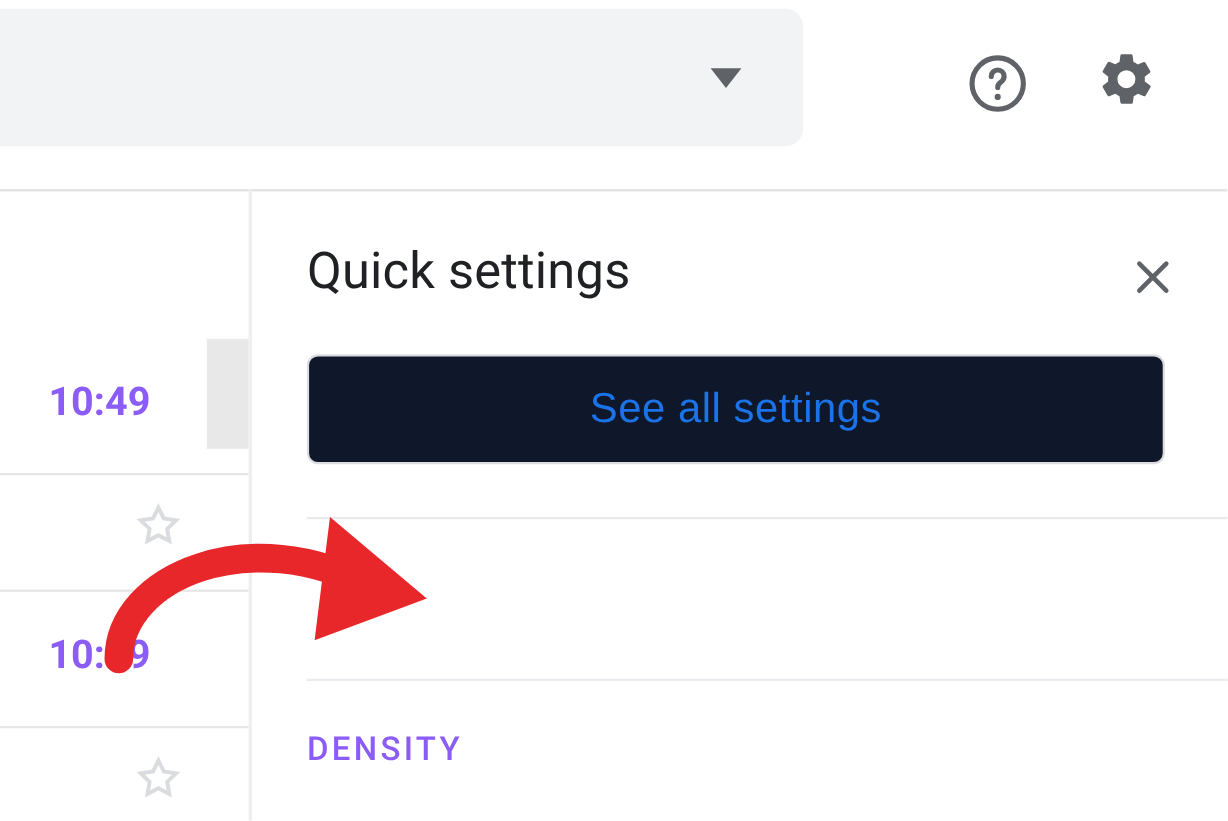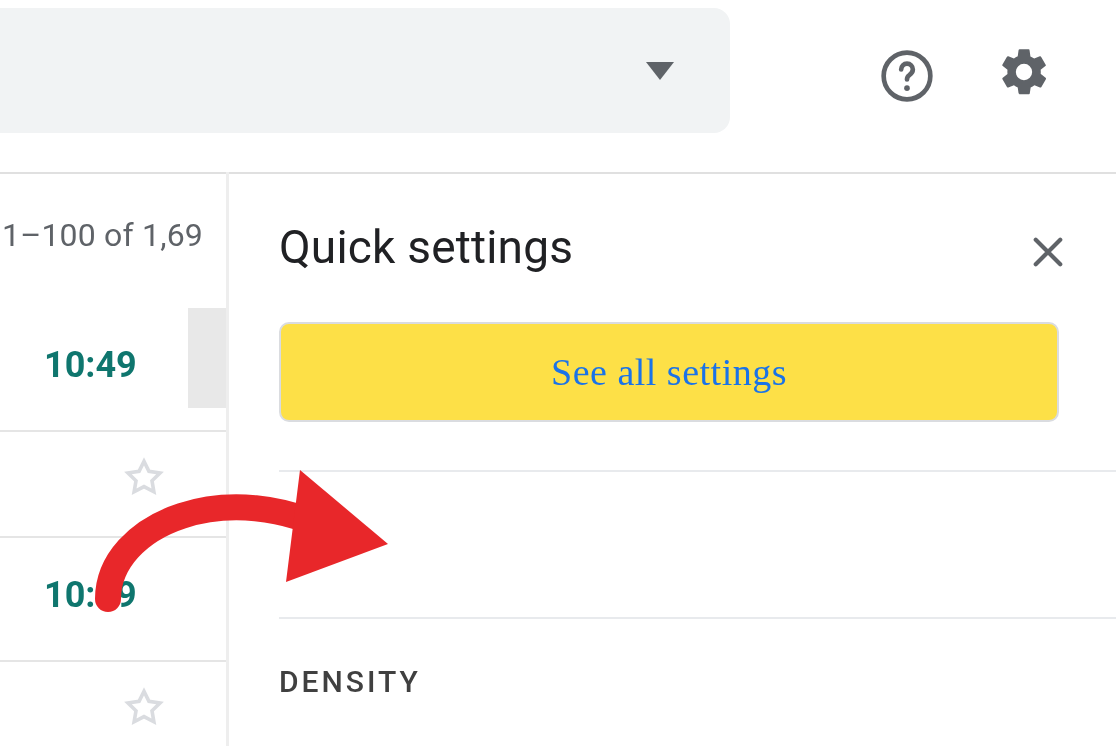--- a/index.html
+++ b/index.html
@@ -91,21 +91,21 @@
     left: 0;
     width: 226px;
     border-top: 2px solid #e5e5e5;
   }
 
   .time-label {
     position: absolute;
     font-family: Roboto, Arial, sans-serif;
     font-weight: 700;
     font-size: 36px;
-    color: #0f766e;
+    color: #8b5cf6;
   }
 
   .star {
     position: absolute;
     width: 48px;
     height: 48px;
   }
   .star svg { width: 48px; height: 48px; }
 
   
@@ -140,27 +140,27 @@
   .close-btn svg { width: 42px; height: 42px; }
 
   .see-all-btn {
     position: absolute;
     left: 50px;
     top: 150px;
     width: 780px;
     height: 100px;
     border: 2px solid #dadce0;
     border-radius: 10px;
-    background: #fde047;
+    background: #0f172a;
     display: flex;
     align-items: center;
     justify-content: center;
     font-size: 38px;
     color: #1a73e8;
-    font-family: Liberation Serif, serif;
+    font-family: Liberation Sans, sans-serif;
     letter-spacing: 0.5px;
     box-sizing: border-box;
   }
 
   .section-divider {
     position: absolute;
     left: 50px;
     width: 840px;
     border-top: 2px solid #e8eaed;
   }
@@ -175,21 +175,21 @@
     color: #5f6368;
     font-family: Roboto, Arial, sans-serif;
     letter-spacing: 0.3px;
   }
 
   .density-heading {
     position: absolute;
     left: 50px;
     top: 492px;
     font-size: 30px;
-    color: #404040;
+    color: #8b5cf6;
     font-family: Roboto, Arial, sans-serif;
     letter-spacing: 3px;
     font-weight: 500;
   }
 
   
   .annotation-arrow {
     position: absolute;
     left: 88px;
     top: 464px;
@@ -216,21 +216,20 @@
 
 <div class="header-icon gear-icon">
   <svg viewBox="0 0 24 24">
     <path fill="#5f6368" d="M19.14 12.94a7.49 7.49 0 0 0 .05-.94 7.49 7.49 0 0 0-.05-.94l2.03-1.58a.5.5 0 0 0 .12-.64l-1.92-3.32a.5.5 0 0 0-.6-.22l-2.39.96a7.03 7.03 0 0 0-1.62-.94l-.36-2.54A.5.5 0 0 0 14 2.3h-3.84a.5.5 0 0 0-.49.42l-.36 2.54c-.58.24-1.13.55-1.62.94l-2.39-.96a.5.5 0 0 0-.6.22L2.78 8.78a.5.5 0 0 0 .12.64l2.03 1.58c-.04.31-.06.63-.06.94s.02.63.06.94l-2.03 1.58a.5.5 0 0 0-.12.64l1.92 3.32c.13.22.4.31.6.22l2.39-.96c.49.39 1.04.7 1.62.94l.36 2.54c.4.24.25.42.49.42H14c.24 0 .45-.18.49-.42l.36-2.54c.58-.24 1.13-.55 1.62-.94l2.39.96c.2.09.47 0 .6-.22l1.92-3.32a.5.5 0 0 0-.12-.64l-2.03-1.58zM12 15.5A3.5 3.5 0 1 1 12 8.5a3.5 3.5 0 0 1 0 7z"></path>
   </svg>
 </div>
 
 <div class="hdr-divider"></div>
 
 <div class="left-col">
-  <div class="pager">1–100 of 1,69</div>
 
   <div class="selected-strip"></div>
 
   <div class="time-label" style="left:44px; top:172px;">10:49</div>
 
   <div class="row-divider" style="top:258px;"></div>
 
   <div class="star" style="left:120px; top:282px;">
     <svg viewBox="0 0 24 24">
       <path fill="none" stroke="#dadce0" stroke-width="1.8" d="M12 3.7l2.47 5 5.53.8-4 3.9.94 5.5L12 16.3l-4.94 2.6.94-5.5-4-3.9 5.53-.8z"></path>

